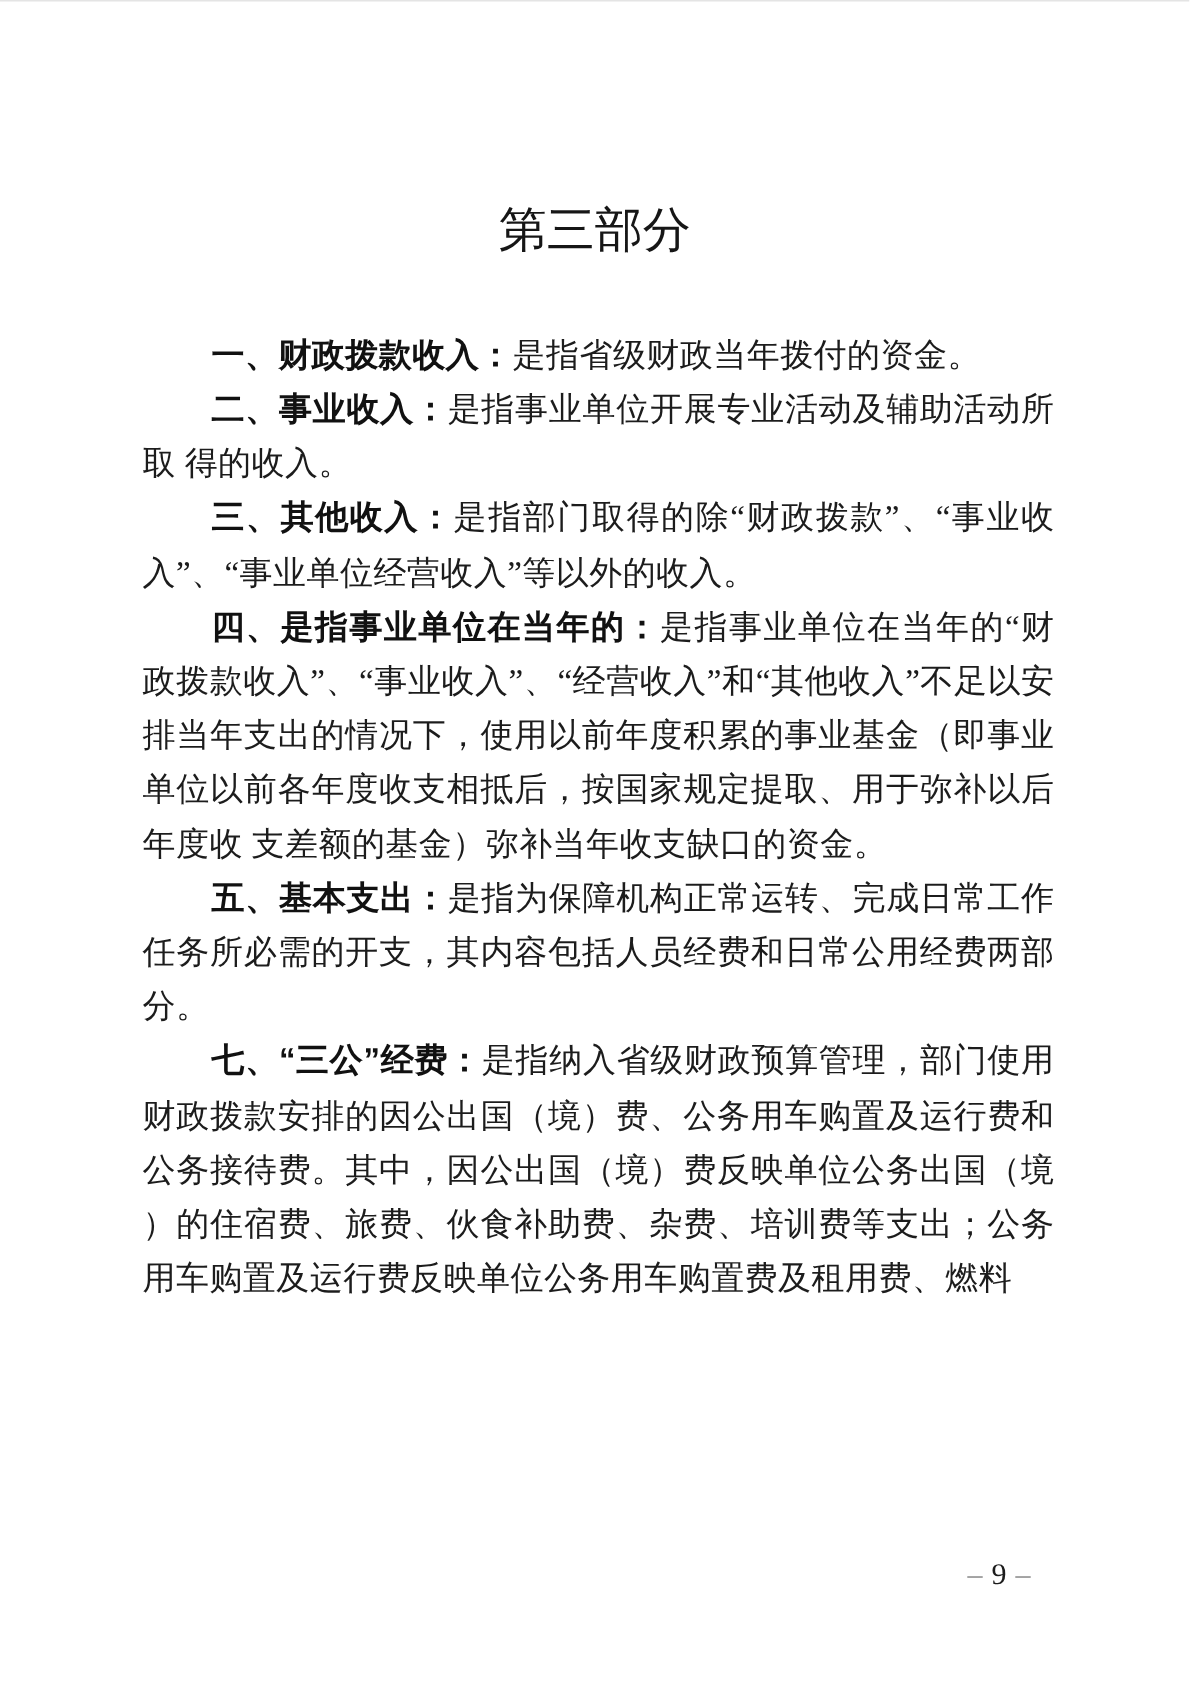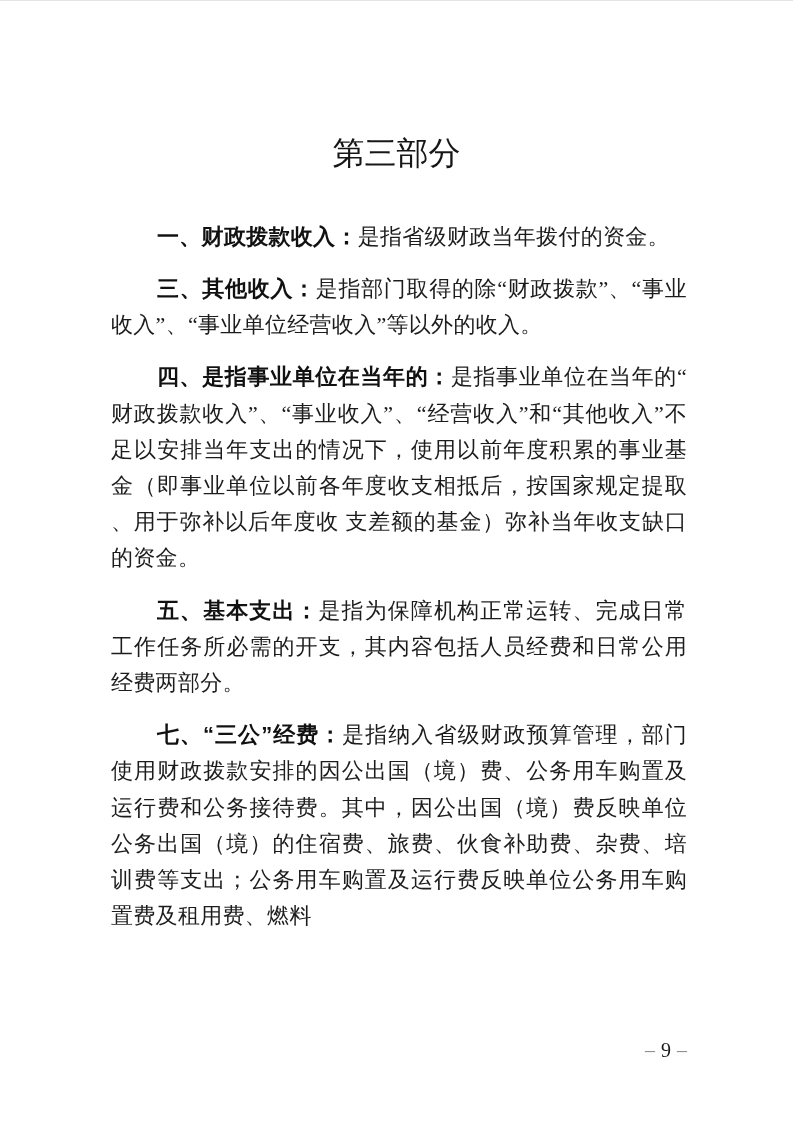--- a/index.html
+++ b/index.html
@@ -29,21 +29,21 @@
     font-weight: 400;
     line-height: 1.15;
     color: #161616;
   }
   .content {
     margin-top: 47px;
     padding-left: 95px;
     width: 608px;
   }
   p.para {
-    margin: 16px;
+    margin: 0;
     font-size: 22px;
     line-height: 36.2px;
     letter-spacing: 0.3px;
     text-align: justify;
     text-justify: inter-character;
     text-indent: 46px;
     line-break: anywhere;
     overflow-wrap: break-word;
     color: #1c1c1c;
   }
@@ -74,20 +74,21 @@
 <body>
 
 <div class="page">
 
   <h1 class="doc-title">
     <span>第三部分</span>
   </h1>
 
   <div class="content">
     <p class="para"><span class="term">一、财政拨款收入：</span><span class="definition">是指省级财政当年拨付的资金。</span></p>
+    <p class="para"><span class="term">二、事业收入：</span><span class="definition">是指事业单位开展专业活动及辅助活动所取 得的收入。</span></p>
     <p class="para"><span class="term">三、其他收入：</span><span class="definition">是指部门取得的除“财政拨款”、“事业收入”、“事业单位经营收入”等以外的收入。</span></p>
     <p class="para"><span class="term">四、是指事业单位在当年的：</span><span class="definition">是指事业单位在当年的“财政拨款收入”、“事业收入”、“经营收入”和“其他收入”不足以安排当年支出的情况下，使用以前年度积累的事业基金（即事业单位以前各年度收支相抵后，按国家规定提取、用于弥补以后年度收 支差额的基金）弥补当年收支缺口的资金。</span></p>
     <p class="para"><span class="term">五、基本支出：</span><span class="definition">是指为保障机构正常运转、完成日常工作任务所必需的开支，其内容包括人员经费和日常公用经费两部分。</span></p>
     <p class="para"><span class="term">七、“三公”经费：</span><span class="definition">是指纳入省级财政预算管理，部门使用财政拨款安排的因公出国（境）费、公务用车购置及运行费和公务接待费。其中，因公出国（境）费反映单位公务出国（境）的住宿费、旅费、伙食补助费、杂费、培训费等支出；公务用车购置及运行费反映单位公务用车购置费及租用费、燃料</span></p>
   </div>
 
   <div class="page-num"><span class="dash">–</span><span>9</span><span class="dash">–</span></div>
 
 </div>
 

